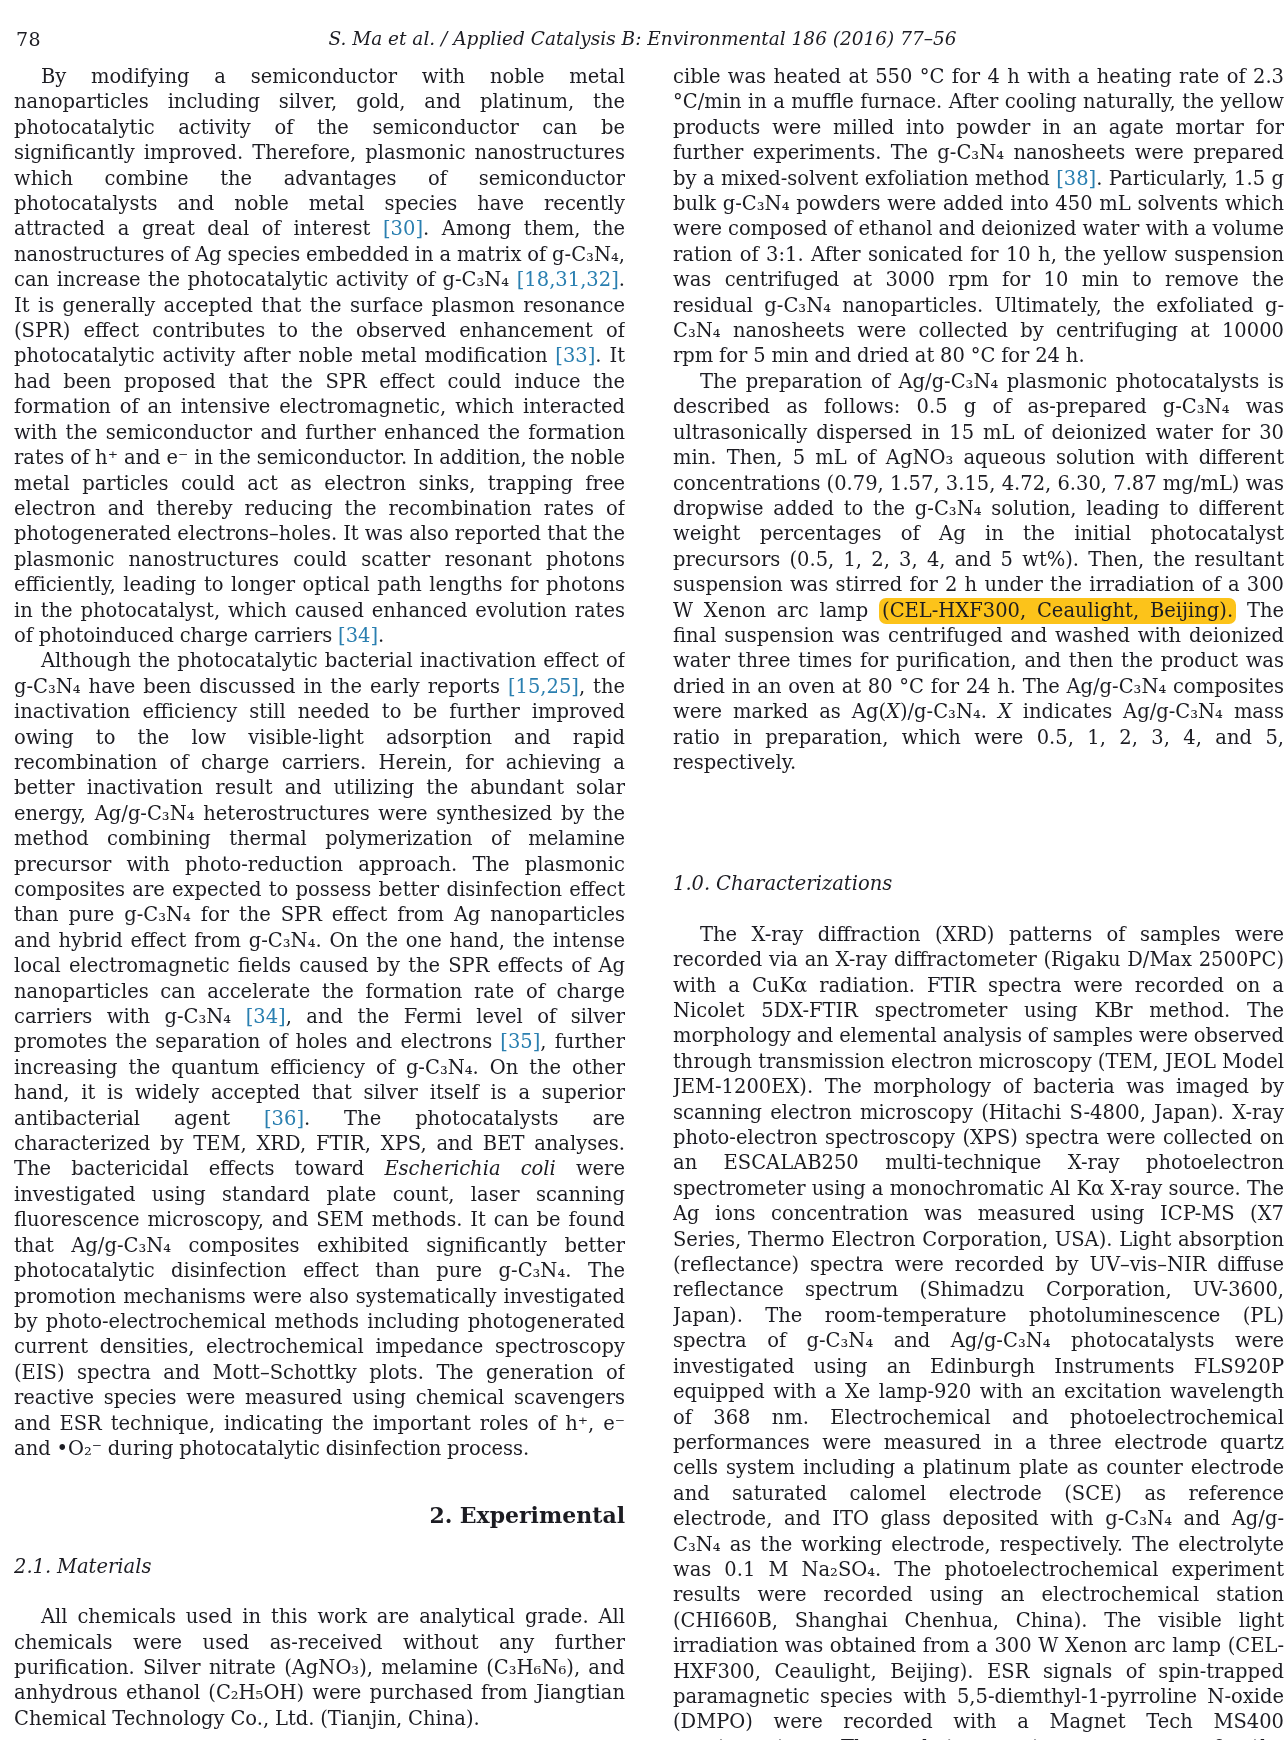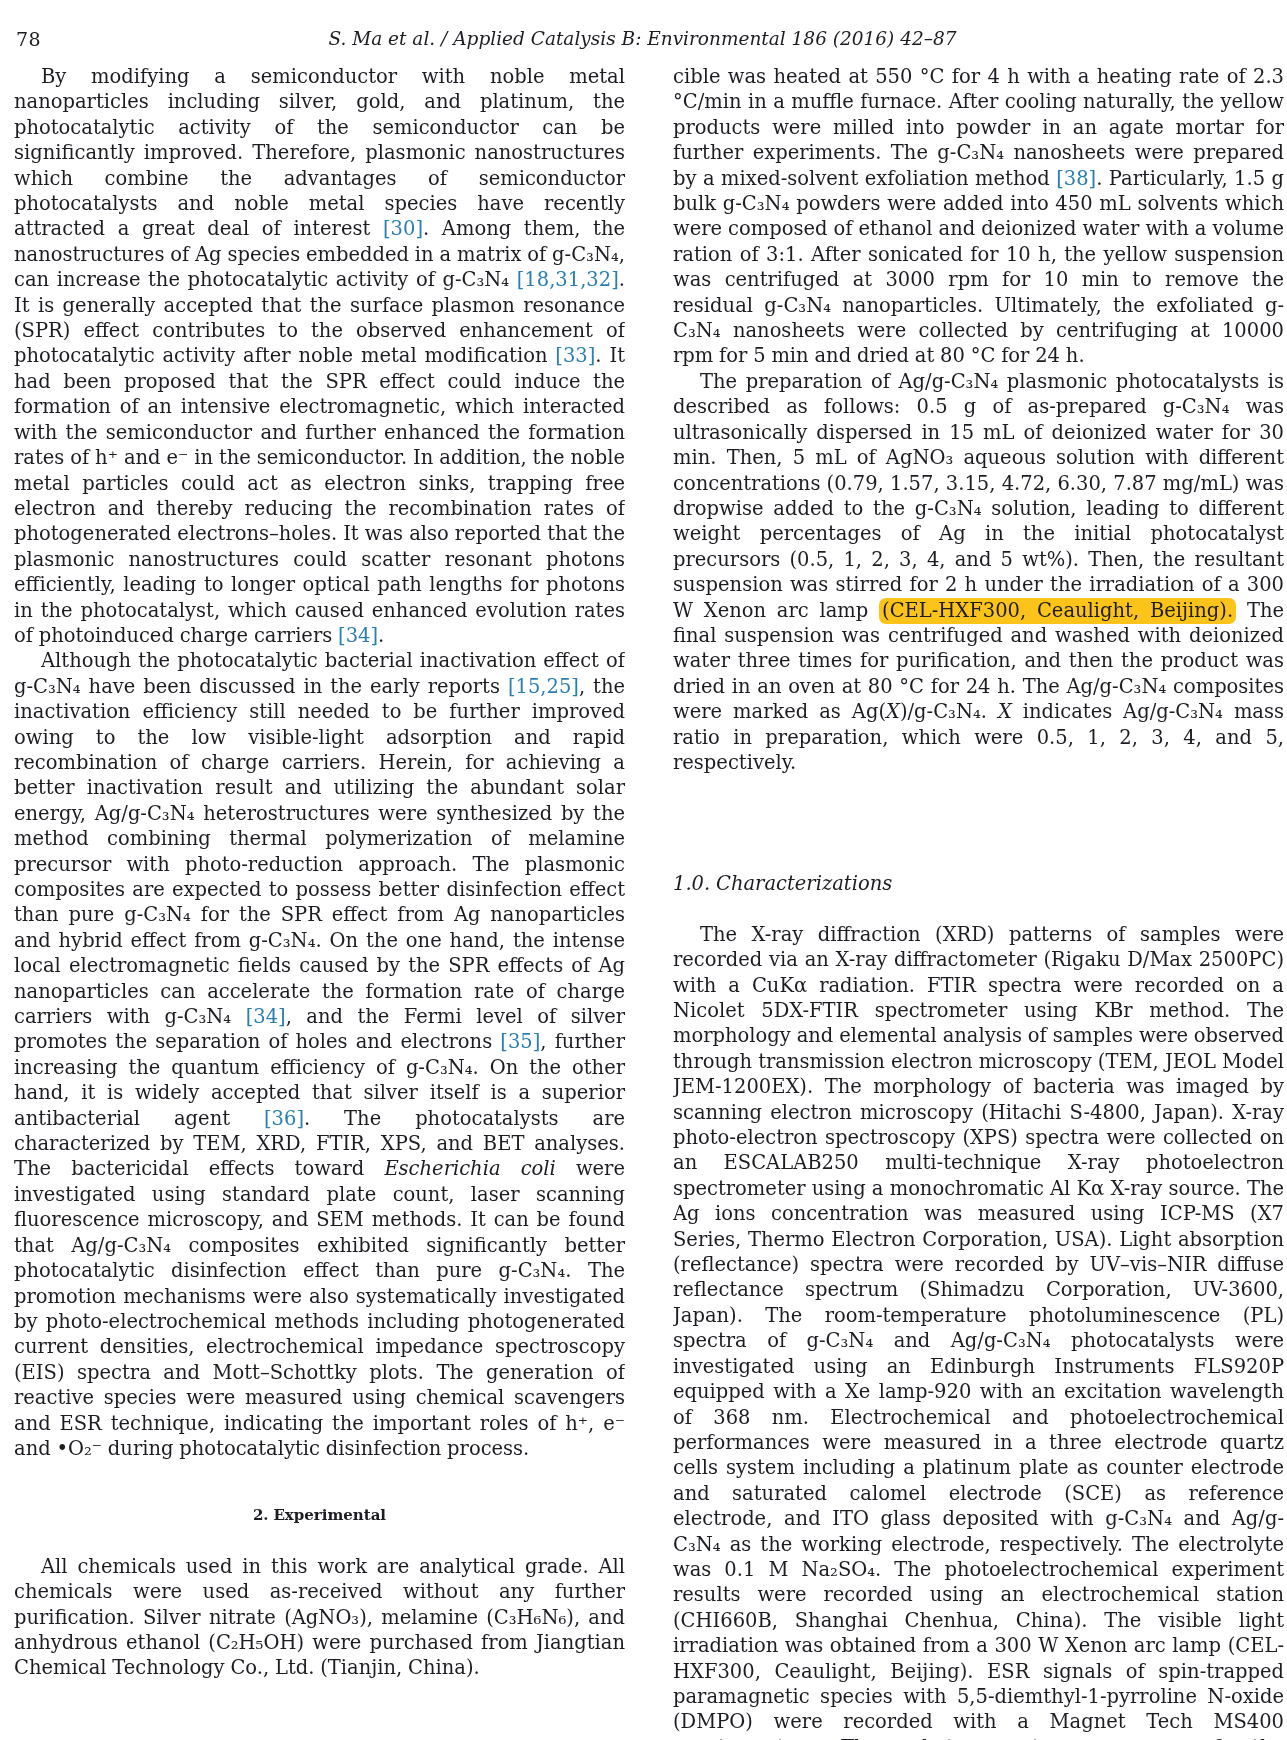--- a/index.html
+++ b/index.html
@@ -35,22 +35,22 @@
   .col{
     width:611px;height:1676px;overflow:hidden;
     text-align:justify;
     font-size:19.5px;line-height:25.4px;
     word-spacing:-0.4px;
   }
   .col p{margin:0;}
   .col p.indent{text-indent:27px;}
   .mt-p{margin-top:25px !important;}
   h2.sec-heading{
-    font-size:15px;font-weight:bold;font-style:normal;
-    margin:42px 0 0;text-align:center;
+    font-size:22px;font-weight:bold;font-style:normal;
+    margin:42px 0 0;text-align:right;
   }
   h3.sub-heading{
     font-size:19.5px;font-weight:normal;font-style:italic;
     margin:40px 0 0;text-align:left;
   }
   h3.after-sec{margin-top:25px;}
   h3.big-gap{margin-top:96px;}
   .cite{color:var(--citation);}
   .i{font-style:italic;}
   .hl{
@@ -61,29 +61,30 @@
     -webkit-box-decoration-break:clone;
   }
 </style>
 </head>
 <body>
 
 <div class="page">
 
   <div class="page-header">
     <span class="page-number">78</span>
-    <span class="running-title">S. Ma et al. / Applied Catalysis B: Environmental 186 (2016) 42–87</span>
+    <span class="running-title">S. Ma et al. / Applied Catalysis B: Environmental 186 (2016) 77–56</span>
   </div>
 
   <div class="columns">
 
     <div class="col">
       <p class="indent"><span>By modifying a semiconductor with noble metal nanoparticles including silver, gold, and platinum, the photocatalytic activity of the semiconductor can be significantly improved. Therefore, plasmonic nanostructures which combine the advantages of semiconductor photocatalysts and noble metal species have recently attracted a great deal of interest </span><span class="cite">[30]</span><span>. Among them, the nanostructures of Ag species embedded in a matrix of g-C₃N₄, can increase the photocatalytic activity of g-C₃N₄ </span><span class="cite">[18,31,32]</span><span>. It is generally accepted that the surface plasmon resonance (SPR) effect contributes to the observed enhancement of photocatalytic activity after noble metal modification </span><span class="cite">[33]</span><span>. It had been proposed that the SPR effect could induce the formation of an intensive electromagnetic, which interacted with the semiconductor and further enhanced the formation rates of h⁺ and e⁻ in the semiconductor. In addition, the noble metal particles could act as electron sinks, trapping free electron and thereby reducing the recombination rates of photogenerated electrons–holes. It was also reported that the plasmonic nanostructures could scatter resonant photons efficiently, leading to longer optical path lengths for photons in the photocatalyst, which caused enhanced evolution rates of photoinduced charge carriers </span><span class="cite">[34]</span><span>.</span></p>
       <p class="indent"><span>Although the photocatalytic bacterial inactivation effect of g-C₃N₄ have been discussed in the early reports </span><span class="cite">[15,25]</span><span>, the inactivation efficiency still needed to be further improved owing to the low visible-light adsorption and rapid recombination of charge carriers. Herein, for achieving a better inactivation result and utilizing the abundant solar energy, Ag/g-C₃N₄ heterostructures were synthesized by the method combining thermal polymerization of melamine precursor with photo-reduction approach. The plasmonic composites are expected to possess better disinfection effect than pure g-C₃N₄ for the SPR effect from Ag nanoparticles and hybrid effect from g-C₃N₄. On the one hand, the intense local electromagnetic fields caused by the SPR effects of Ag nanoparticles can accelerate the formation rate of charge carriers with g-C₃N₄ </span><span class="cite">[34]</span><span>, and the Fermi level of silver promotes the separation of holes and electrons </span><span class="cite">[35]</span><span>, further increasing the quantum efficiency of g-C₃N₄. On the other hand, it is widely accepted that silver itself is a superior antibacterial agent </span><span class="cite">[36]</span><span>. The photocatalysts are characterized by TEM, XRD, FTIR, XPS, and BET analyses. The bactericidal effects toward </span><span class="i">Escherichia coli</span><span> were investigated using standard plate count, laser scanning fluorescence microscopy, and SEM methods. It can be found that Ag/g-C₃N₄ composites exhibited significantly better photocatalytic disinfection effect than pure g-C₃N₄. The promotion mechanisms were also systematically investigated by photo-electrochemical methods including photogenerated current densities, electrochemical impedance spectroscopy (EIS) spectra and Mott–Schottky plots. The generation of reactive species were measured using chemical scavengers and ESR technique, indicating the important roles of h⁺, e⁻ and •O₂⁻ during photocatalytic disinfection process.</span></p>
       <h2 class="sec-heading">2. Experimental</h2>
+      <h3 class="sub-heading after-sec">2.1. Materials</h3>
       <p class="indent mt-p"><span>All chemicals used in this work are analytical grade. All chemicals were used as-received without any further purification. Silver nitrate (AgNO₃), melamine (C₃H₆N₆), and anhydrous ethanol (C₂H₅OH) were purchased from Jiangtian Chemical Technology Co., Ltd. (Tianjin, China).</span></p>
 
     </div>
 
     <div class="col">
       <p><span>cible was heated at 550 °C for 4 h with a heating rate of 2.3 °C/min in a muffle furnace. After cooling naturally, the yellow products were milled into powder in an agate mortar for further experiments. The g-C₃N₄ nanosheets were prepared by a mixed-solvent exfoliation method </span><span class="cite">[38]</span><span>. Particularly, 1.5 g bulk g-C₃N₄ powders were added into 450 mL solvents which were composed of ethanol and deionized water with a volume ration of 3:1. After sonicated for 10 h, the yellow suspension was centrifuged at 3000 rpm for 10 min to remove the residual g-C₃N₄ nanoparticles. Ultimately, the exfoliated g-C₃N₄ nanosheets were collected by centrifuging at 10000 rpm for 5 min and dried at 80 °C for 24 h.</span></p>
       <p class="indent"><span>The preparation of Ag/g-C₃N₄ plasmonic photocatalysts is described as follows: 0.5 g of as-prepared g-C₃N₄ was ultrasonically dispersed in 15 mL of deionized water for 30 min. Then, 5 mL of AgNO₃ aqueous solution with different concentrations (0.79, 1.57, 3.15, 4.72, 6.30, 7.87 mg/mL) was dropwise added to the g-C₃N₄ solution, leading to different weight percentages of Ag in the initial photocatalyst precursors (0.5, 1, 2, 3, 4, and 5 wt%). Then, the resultant suspension was stirred for 2 h under the irradiation of a 300 W Xenon arc lamp </span><span class="hl">(CEL-HXF300, Ceaulight, Beijing).</span><span> The final suspension was centrifuged and washed with deionized water three times for purification, and then the product was dried in an oven at 80 °C for 24 h. The Ag/g-C₃N₄ composites were marked as Ag(</span><span class="i">X</span><span>)/g-C₃N₄. </span><span class="i">X</span><span> indicates Ag/g-C₃N₄ mass ratio in preparation, which were 0.5, 1, 2, 3, 4, and 5, respectively.</span></p>
       <h3 class="sub-heading big-gap">1.0. Characterizations</h3>
       <p class="indent mt-p"><span>The X-ray diffraction (XRD) patterns of samples were recorded via an X-ray diffractometer (Rigaku D/Max 2500PC) with a CuKα radiation. FTIR spectra were recorded on a Nicolet 5DX-FTIR spectrometer using KBr method. The morphology and elemental analysis of samples were observed through transmission electron microscopy (TEM, JEOL Model JEM-1200EX). The morphology of bacteria was imaged by scanning electron microscopy (Hitachi S-4800, Japan). X-ray photo-electron spectroscopy (XPS) spectra were collected on an ESCALAB250 multi-technique X-ray photoelectron spectrometer using a monochromatic Al Kα X-ray source. The Ag ions concentration was measured using ICP-MS (X7 Series, Thermo Electron Corporation, USA). Light absorption (reflectance) spectra were recorded by UV–vis–NIR diffuse reflectance spectrum (Shimadzu Corporation, UV-3600, Japan). The room-temperature photoluminescence (PL) spectra of g-C₃N₄ and Ag/g-C₃N₄ photocatalysts were investigated using an Edinburgh Instruments FLS920P equipped with a Xe lamp-920 with an excitation wavelength of 368 nm. Electrochemical and photoelectrochemical performances were measured in a three electrode quartz cells system including a platinum plate as counter electrode and saturated calomel electrode (SCE) as reference electrode, and ITO glass deposited with g-C₃N₄ and Ag/g-C₃N₄ as the working electrode, respectively. The electrolyte was 0.1 M Na₂SO₄. The photoelectrochemical experiment results were recorded using an electrochemical station (CHI660B, Shanghai Chenhua, China). The visible light irradiation was obtained from a 300 W Xenon arc lamp (CEL-HXF300, Ceaulight, Beijing). ESR signals of spin-trapped paramagnetic species with 5,5-diemthyl-1-pyrroline N-oxide (DMPO) were recorded with a Magnet Tech MS400 spectrometer. The photocurrent responses of the photocatalysts as visible light on and off were measured at 0.0 V. Electrochemical impedance spectra (EIS) were measured at 0.0 V over the frequency range of 0.05–10⁵ Hz with an AC voltage of 5 mV. Mott–Schottky plots were measured at the potential range of −1.0 V to 1.0 V and the frequency of 1000 Hz with an AC voltage of 10 mV.</span></p>
     </div>

